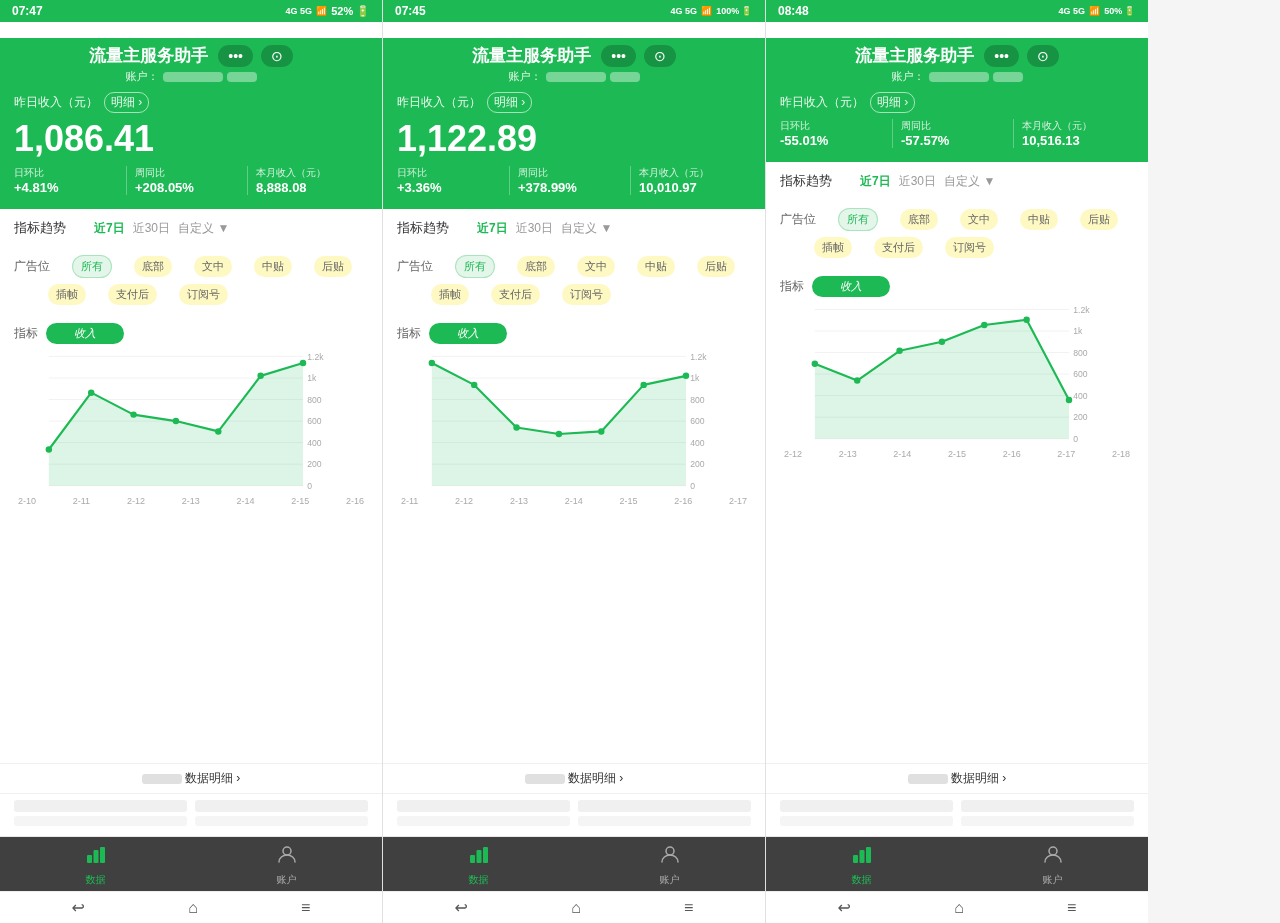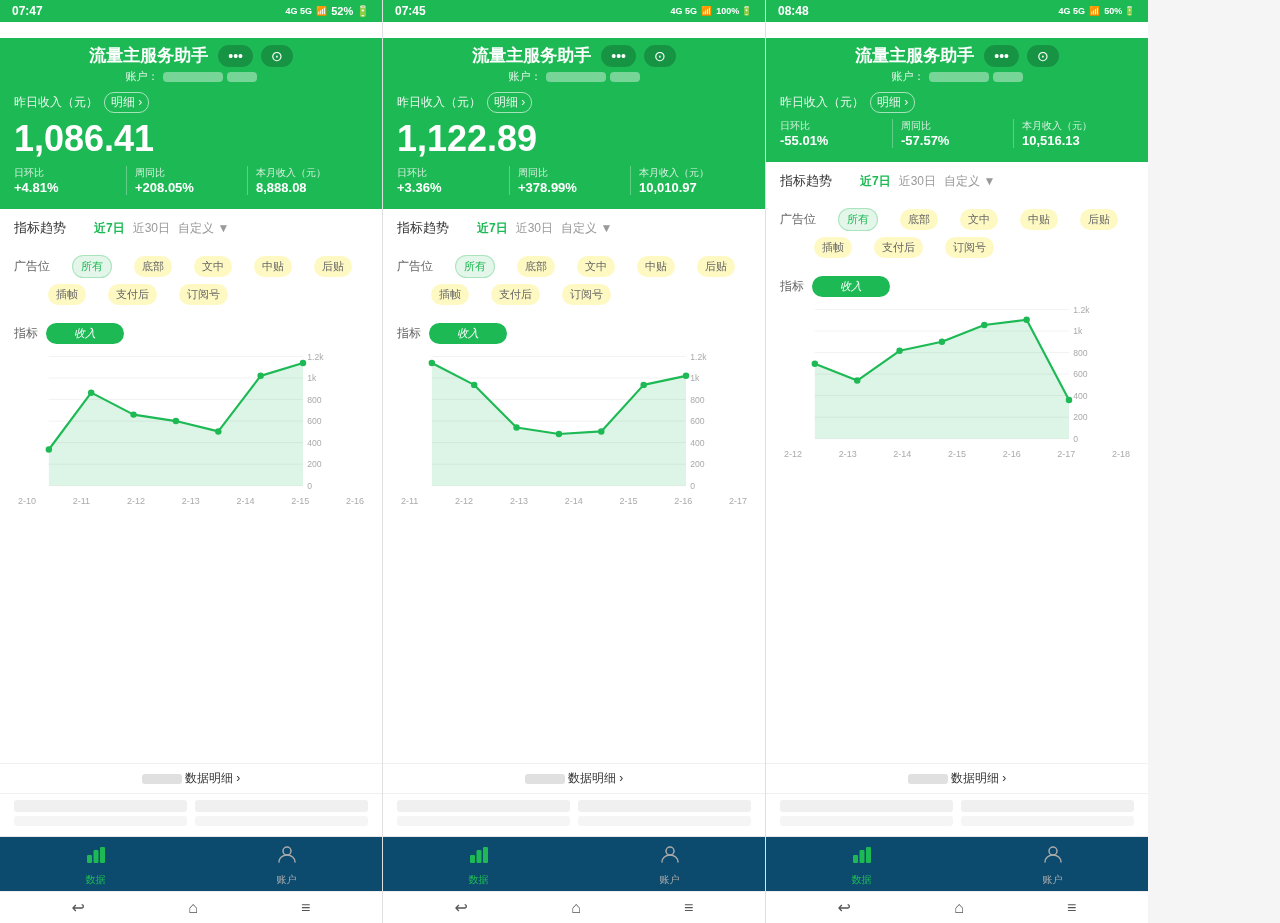--- a/index.html
+++ b/index.html
@@ -266,21 +266,21 @@
     }
     .bottom-item {
       flex: 1;
       height: 10px;
       background: #f0f0f0;
       border-radius: 3px;
     }
 
     
     .nav-tabs {
-      background: #0c4a6e;
+      background: #404040;
       border-top: 1px solid #e8e8e8;
       display: flex;
       padding: 6px 0 4px;
     }
     .nav-tab {
       flex: 1;
       display: flex;
       flex-direction: column;
       align-items: center;
       gap: 2px;

